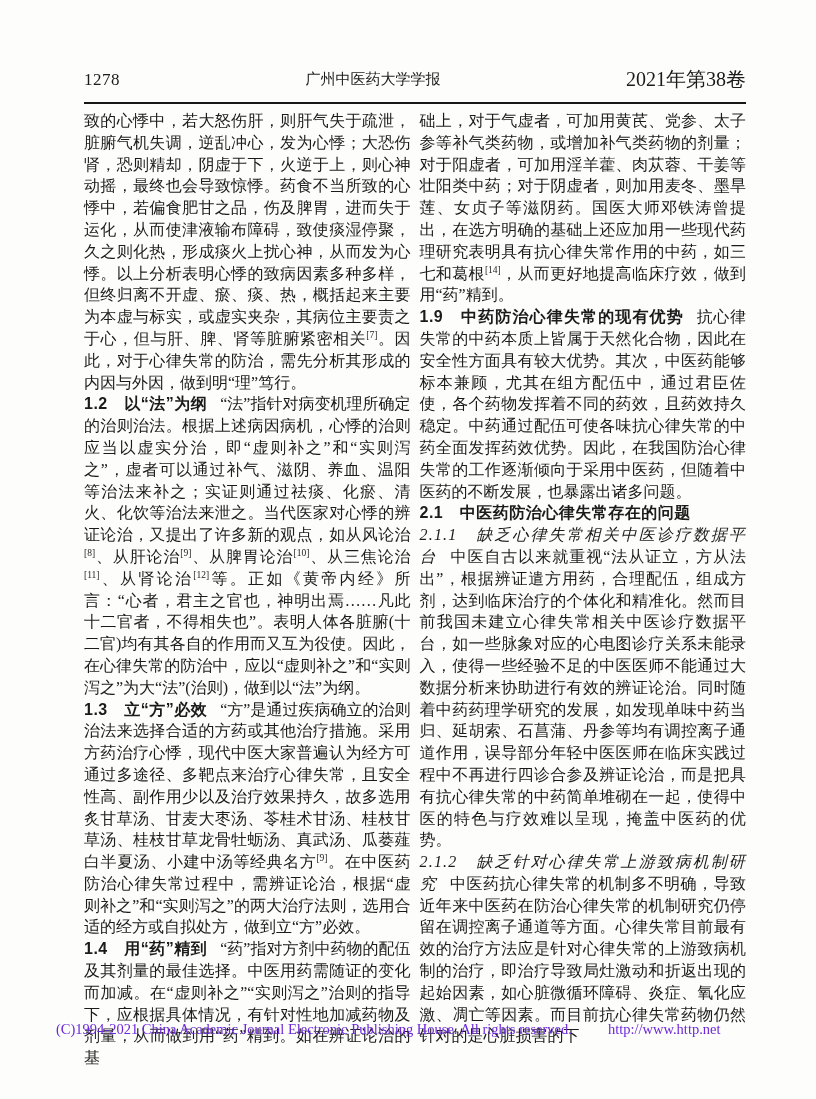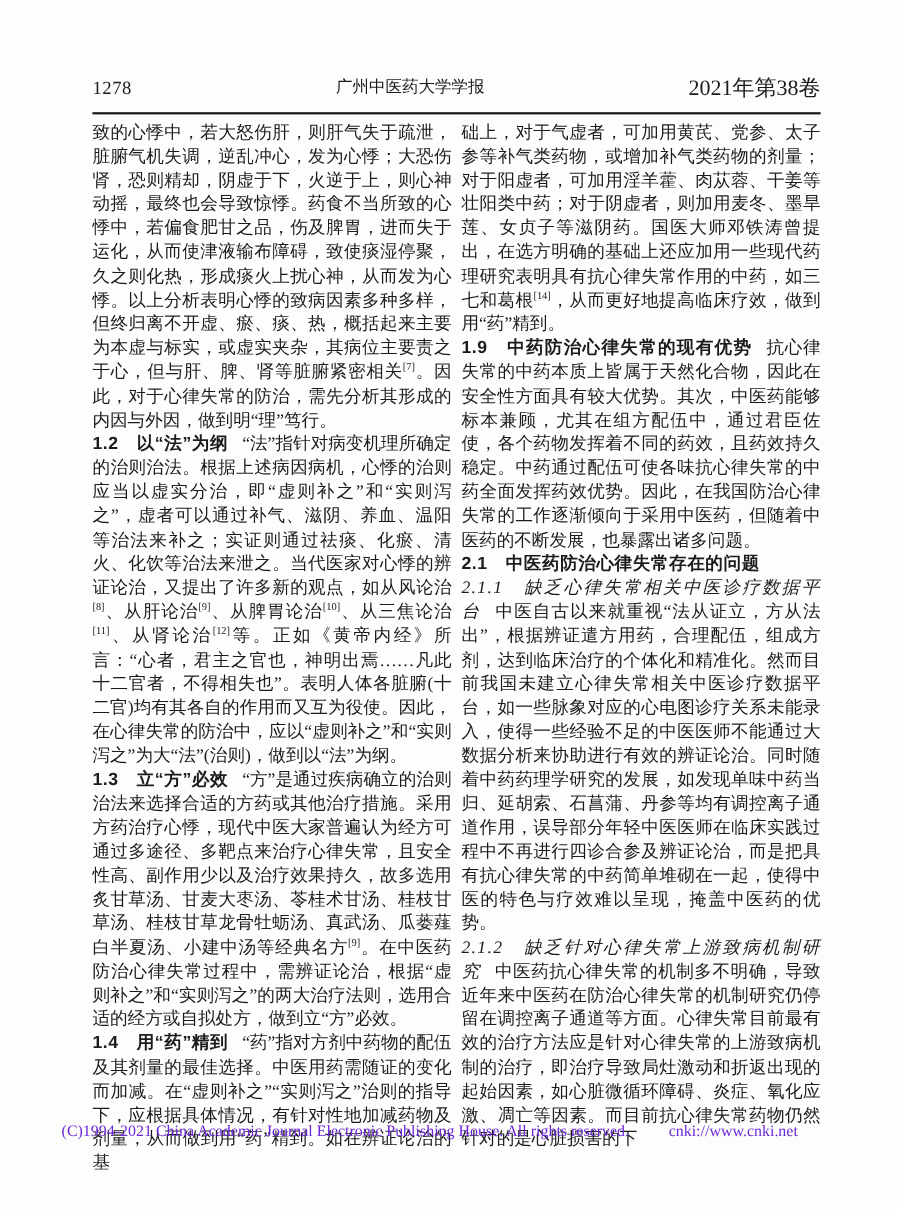--- a/index.html
+++ b/index.html
@@ -65,16 +65,16 @@
         <p class="para"><span class="seg-normal">础上，对于气虚者，可加用黄芪、党参、太子参等补气类药物，或增加补气类药物的剂量；对于阳虚者，可加用淫羊藿、肉苁蓉、干姜等壮阳类中药；对于阴虚者，则加用麦冬、墨旱莲、女贞子等滋阴药。国医大师邓铁涛曾提出，在选方明确的基础上还应加用一些现代药理研究表明具有抗心律失常作用的中药，如三七和葛根<sup>[14]</sup>，从而更好地提高临床疗效，做到用“药”精到。</span></p>
         <p class="para"><span class="seg-bold">1.9　中药防治心律失常的现有优势</span><span class="seg-normal">抗心律失常的中药本质上皆属于天然化合物，因此在安全性方面具有较大优势。其次，中医药能够标本兼顾，尤其在组方配伍中，通过君臣佐使，各个药物发挥着不同的药效，且药效持久稳定。中药通过配伍可使各味抗心律失常的中药全面发挥药效优势。因此，在我国防治心律失常的工作逐渐倾向于采用中医药，但随着中医药的不断发展，也暴露出诸多问题。</span></p>
         <div class="h3">2.1　中医药防治心律失常存在的问题</div>
         <p class="para"><span class="seg-kai">2.1.1　缺乏心律失常相关中医诊疗数据平台</span><span class="seg-normal">中医自古以来就重视“法从证立，方从法出”，根据辨证遣方用药，合理配伍，组成方剂，达到临床治疗的个体化和精准化。然而目前我国未建立心律失常相关中医诊疗数据平台，如一些脉象对应的心电图诊疗关系未能录入，使得一些经验不足的中医医师不能通过大数据分析来协助进行有效的辨证论治。同时随着中药药理学研究的发展，如发现单味中药当归、延胡索、石菖蒲、丹参等均有调控离子通道作用，误导部分年轻中医医师在临床实践过程中不再进行四诊合参及辨证论治，而是把具有抗心律失常的中药简单堆砌在一起，使得中医的特色与疗效难以呈现，掩盖中医药的优势。</span></p>
         <p class="para"><span class="seg-kai">2.1.2　缺乏针对心律失常上游致病机制研究</span><span class="seg-normal">中医药抗心律失常的机制多不明确，导致近年来中医药在防治心律失常的机制研究仍停留在调控离子通道等方面。心律失常目前最有效的治疗方法应是针对心律失常的上游致病机制的治疗，即治疗导致局灶激动和折返出现的起始因素，如心脏微循环障碍、炎症、氧化应激、凋亡等因素。而目前抗心律失常药物仍然针对的是心脏损害的下</span></p>
       </div>
     </div>
 
   <div class="footer">
     <span>(C)1994-2021 China Academic Journal Electronic Publishing House. All rights reserved.</span>
-    <span>cnki://www.cnki.net</span>
+    <span>http://www.http.net</span>
   </div>
 
 </div>
 
 </body></html>

